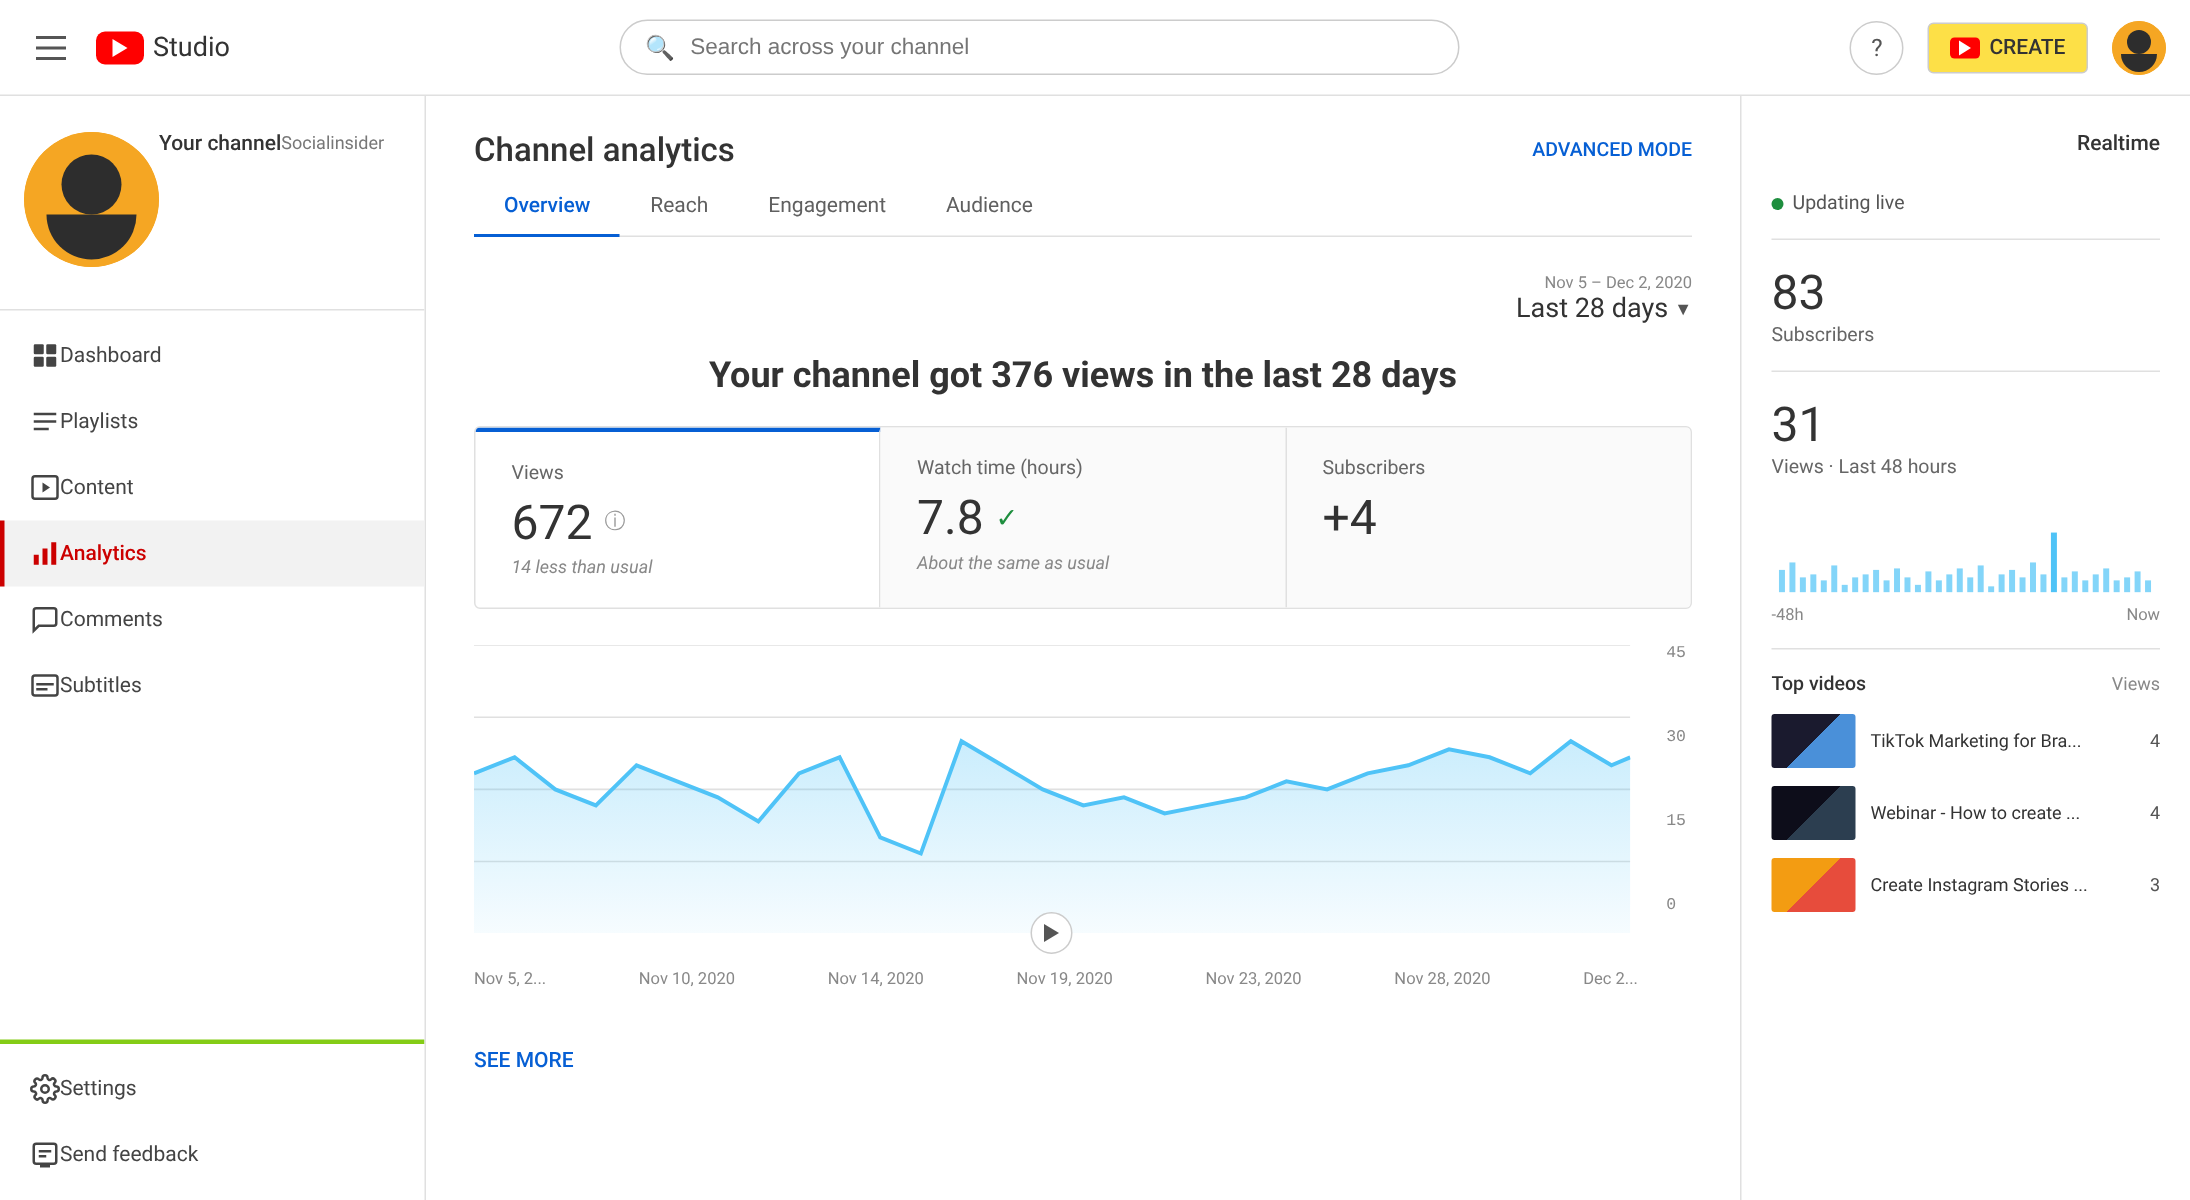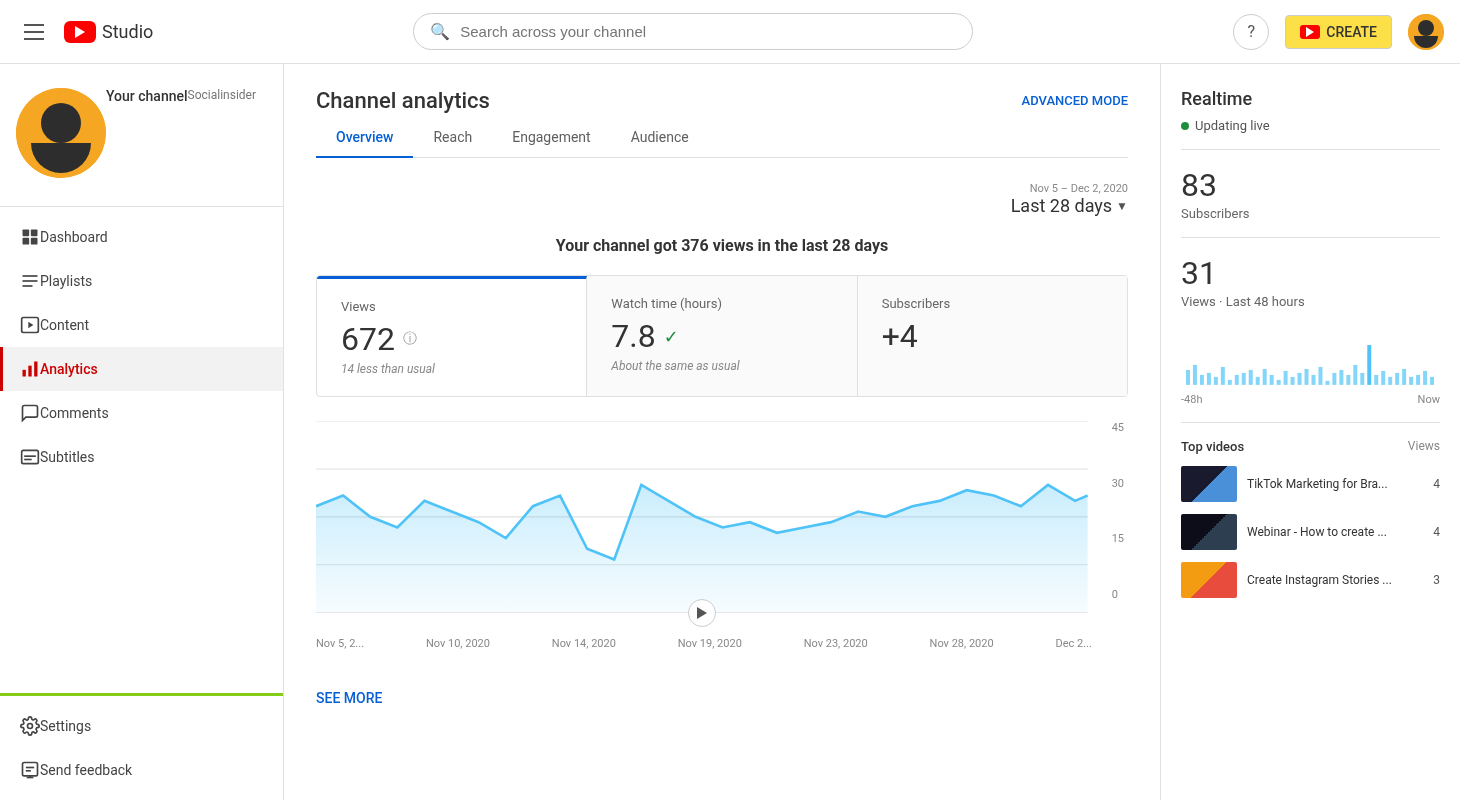--- a/index.html
+++ b/index.html
@@ -62,42 +62,42 @@
     .tabs { display: flex; gap: 0; border-bottom: 1px solid #e0e0e0; margin-bottom: 24px; }
     .tab { padding: 12px 20px; font-size: 14px; cursor: pointer; color: #606060; position: relative; }
     .tab.active { color: #065fd4; font-weight: 500; }
     .tab.active::after { content: ''; position: absolute; bottom: -1px; left: 0; right: 0; height: 2px; background: #065fd4; }
     .date-range-value { font-size: 18px; font-weight: 400; }
     .date-selector { display: flex; flex-direction: column; align-items: flex-end; cursor: pointer; }
     .date-range-sub { font-size: 11px; color: #888; }
     .dropdown-arrow { font-size: 12px; color: #555; margin-left: 4px; }
 
     
-    .summary-heading { font-size: 16px; font-weight: 700; margin-bottom: 20px; text-align: center; }
+    .summary-heading { font-size: 24px; font-weight: 700; margin-bottom: 20px; text-align: center; }
 
     
     .metrics-row { display: flex; border: 1px solid #e0e0e0; border-radius: 4px; margin-bottom: 24px; overflow: hidden; }
     .metric-card { flex: 1; padding: 20px 24px; border-right: 1px solid #e0e0e0; cursor: pointer; }
     .metric-card:last-child { border-right: none; }
     .metric-card.active { border-top: 3px solid #065fd4; }
     .metric-card.inactive { background: #fafafa; }
     .metric-label { font-size: 13px; color: #666; margin-bottom: 6px; }
     .metric-value { font-size: 32px; font-weight: 400; display: flex; align-items: center; gap: 8px; margin-bottom: 4px; }
     .metric-note { font-size: 12px; color: #888; font-style: italic; }
     .metric-info-icon { color: #999; font-size: 14px; }
     .metric-check { color: #1e8e3e; font-size: 18px; }
 
     
     .chart-container { position: relative; margin-bottom: 16px; }
     .chart-svg { width: 100%; height: 100%; }
     .see-more { color: #065fd4; font-size: 14px; font-weight: 500; cursor: pointer; margin-top: 24px; display: inline-block; }
 
     
     .right-panel { width: 300px; background: #fff; border-left: 1px solid #e0e0e0; padding: 24px 20px; flex-shrink: 0; overflow-y: auto; }
-    .realtime-title { font-size: 18px; font-weight: 500; margin-bottom: 9px; }
+    .realtime-title { font-size: 14px; font-weight: 500; margin-bottom: 24px; text-align: right; }
     .realtime-live { display: flex; align-items: center; gap: 6px; font-size: 13px; color: #555; margin-bottom: 16px; }
     .live-dot { width: 8px; height: 8px; border-radius: 50%; background: #1e8e3e; }
     .rt-divider { height: 1px; background: #e0e0e0; margin: 16px 0; }
     .stat-number { font-size: 32px; font-weight: 400; margin-bottom: 2px; }
     .stat-label { font-size: 13px; color: #666; margin-bottom: 16px; }
     .mini-chart { height: 60px; position: relative; margin-bottom: 8px; }
     .mini-chart svg { width: 100%; height: 100%; }
     .mini-chart-labels { display: flex; justify-content: space-between; font-size: 11px; color: #888; margin-bottom: 16px; }
     .top-videos-header { display: flex; justify-content: space-between; margin-bottom: 12px; }
     .top-videos-title { font-size: 13px; font-weight: 500; }
@@ -308,21 +308,21 @@
         <div class="metric-card inactive">
           <div class="metric-label">Subscribers</div>
           <div class="metric-value">
             <span>+4</span>
           </div>
         </div>
       </div>
 
       
       <div class="chart-container">
-        <div style="display: flex; gap: 20px;">
+        <div style="display: flex; gap: 20px; font-family: Liberation Mono, monospace;">
           <div style="flex:1; position:relative;">
             <svg class="chart-svg" viewBox="0 0 740 180" preserveAspectRatio="none">
 
               <line x1="0" y1="0" x2="740" y2="0" stroke="#e0e0e0" stroke-width="1"></line>
               <line x1="0" y1="45" x2="740" y2="45" stroke="#e0e0e0" stroke-width="1"></line>
               <line x1="0" y1="90" x2="740" y2="90" stroke="#e0e0e0" stroke-width="1"></line>
               <line x1="0" y1="135" x2="740" y2="135" stroke="#e0e0e0" stroke-width="1"></line>
               <line x1="0" y1="180" x2="740" y2="180" stroke="#e0e0e0" stroke-width="1"></line>
 
               <defs>

